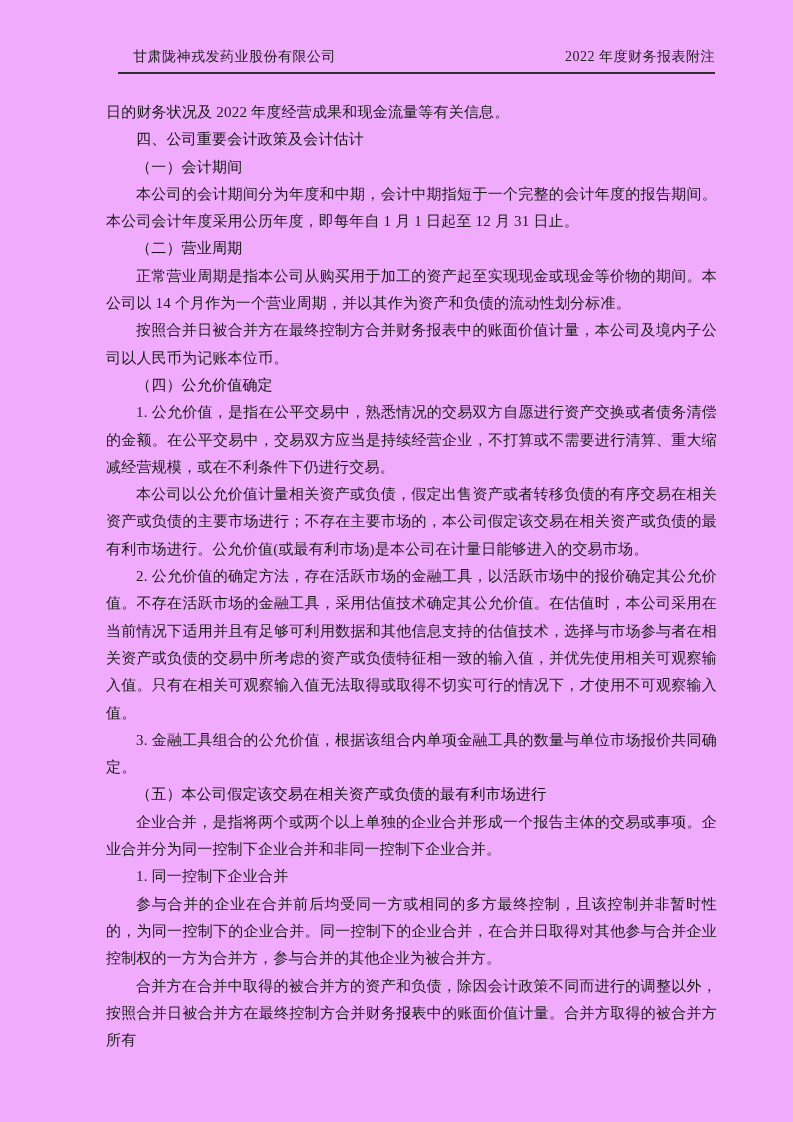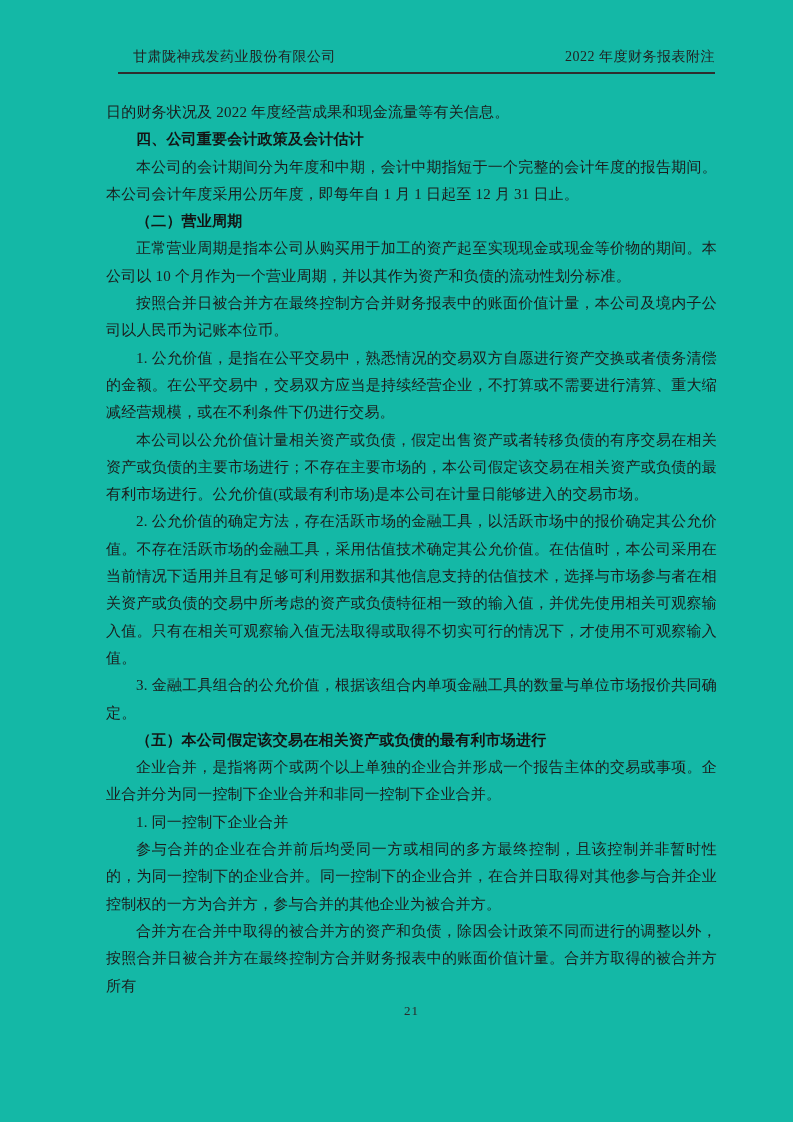--- a/index.html
+++ b/index.html
@@ -4,21 +4,21 @@
 <style>
   html, body {
     margin: 0;
     padding: 0;
     background: #ffffff;
   }
   .page {
     position: relative;
     width: 793px;
     height: 1122px;
-    background: #14b8a6;
+    background: #f0abfc;
     font-family: "Liberation Serif", "DejaVu Serif", serif;
     color: #1c1c1c;
     overflow: hidden;
     box-sizing: border-box;
   }
   
   .page-header {
     position: absolute;
     left: 118px;
     top: 48px;
@@ -51,21 +51,21 @@
   }
   .doc-body p {
     margin: 0;
     text-indent: 2em;
   }
   .doc-body p.cont {
     text-indent: 0;
   }
   .doc-body p.h1,
   .doc-body p.h2 {
-    font-weight: 700;
+    font-weight: 400;
     color: #141414;
   }
   
   .page-footer {
     position: absolute;
     left: 106px;
     top: 1003px;
     width: 611px;
     text-align: center;
     font-size: 13px;
@@ -79,24 +79,26 @@
 <div class="page">
 
   <div class="page-header">
     <span class="company">甘肃陇神戎发药业股份有限公司</span>
     <span class="doc-title">2022 年度财务报表附注</span>
   </div>
 
   <div class="doc-body">
     <p class="cont">日的财务状况及 2022 年度经营成果和现金流量等有关信息。</p>
     <p class="h1">四、公司重要会计政策及会计估计</p>
+    <p class="h2">（一）会计期间</p>
     <p>本公司的会计期间分为年度和中期，会计中期指短于一个完整的会计年度的报告期间。本公司会计年度采用公历年度，即每年自 1 月 1 日起至 12 月 31 日止。</p>
     <p class="h2">（二）营业周期</p>
-    <p>正常营业周期是指本公司从购买用于加工的资产起至实现现金或现金等价物的期间。本公司以 10 个月作为一个营业周期，并以其作为资产和负债的流动性划分标准。</p>
+    <p>正常营业周期是指本公司从购买用于加工的资产起至实现现金或现金等价物的期间。本公司以 14 个月作为一个营业周期，并以其作为资产和负债的流动性划分标准。</p>
     <p>按照合并日被合并方在最终控制方合并财务报表中的账面价值计量，本公司及境内子公司以人民币为记账本位币。</p>
+    <p class="h2">（四）公允价值确定</p>
     <p>1. 公允价值，是指在公平交易中，熟悉情况的交易双方自愿进行资产交换或者债务清偿的金额。在公平交易中，交易双方应当是持续经营企业，不打算或不需要进行清算、重大缩减经营规模，或在不利条件下仍进行交易。</p>
     <p>本公司以公允价值计量相关资产或负债，假定出售资产或者转移负债的有序交易在相关资产或负债的主要市场进行；不存在主要市场的，本公司假定该交易在相关资产或负债的最有利市场进行。公允价值(或最有利市场)是本公司在计量日能够进入的交易市场。</p>
     <p>2. 公允价值的确定方法，存在活跃市场的金融工具，以活跃市场中的报价确定其公允价值。不存在活跃市场的金融工具，采用估值技术确定其公允价值。在估值时，本公司采用在当前情况下适用并且有足够可利用数据和其他信息支持的估值技术，选择与市场参与者在相关资产或负债的交易中所考虑的资产或负债特征相一致的输入值，并优先使用相关可观察输入值。只有在相关可观察输入值无法取得或取得不切实可行的情况下，才使用不可观察输入值。</p>
     <p>3. 金融工具组合的公允价值，根据该组合内单项金融工具的数量与单位市场报价共同确定。</p>
     <p class="h2">（五）本公司假定该交易在相关资产或负债的最有利市场进行</p>
     <p>企业合并，是指将两个或两个以上单独的企业合并形成一个报告主体的交易或事项。企业合并分为同一控制下企业合并和非同一控制下企业合并。</p>
     <p>1. 同一控制下企业合并</p>
     <p>参与合并的企业在合并前后均受同一方或相同的多方最终控制，且该控制并非暂时性的，为同一控制下的企业合并。同一控制下的企业合并，在合并日取得对其他参与合并企业控制权的一方为合并方，参与合并的其他企业为被合并方。</p>
     <p>合并方在合并中取得的被合并方的资产和负债，除因会计政策不同而进行的调整以外，按照合并日被合并方在最终控制方合并财务报表中的账面价值计量。合并方取得的被合并方所有</p>
   </div>

